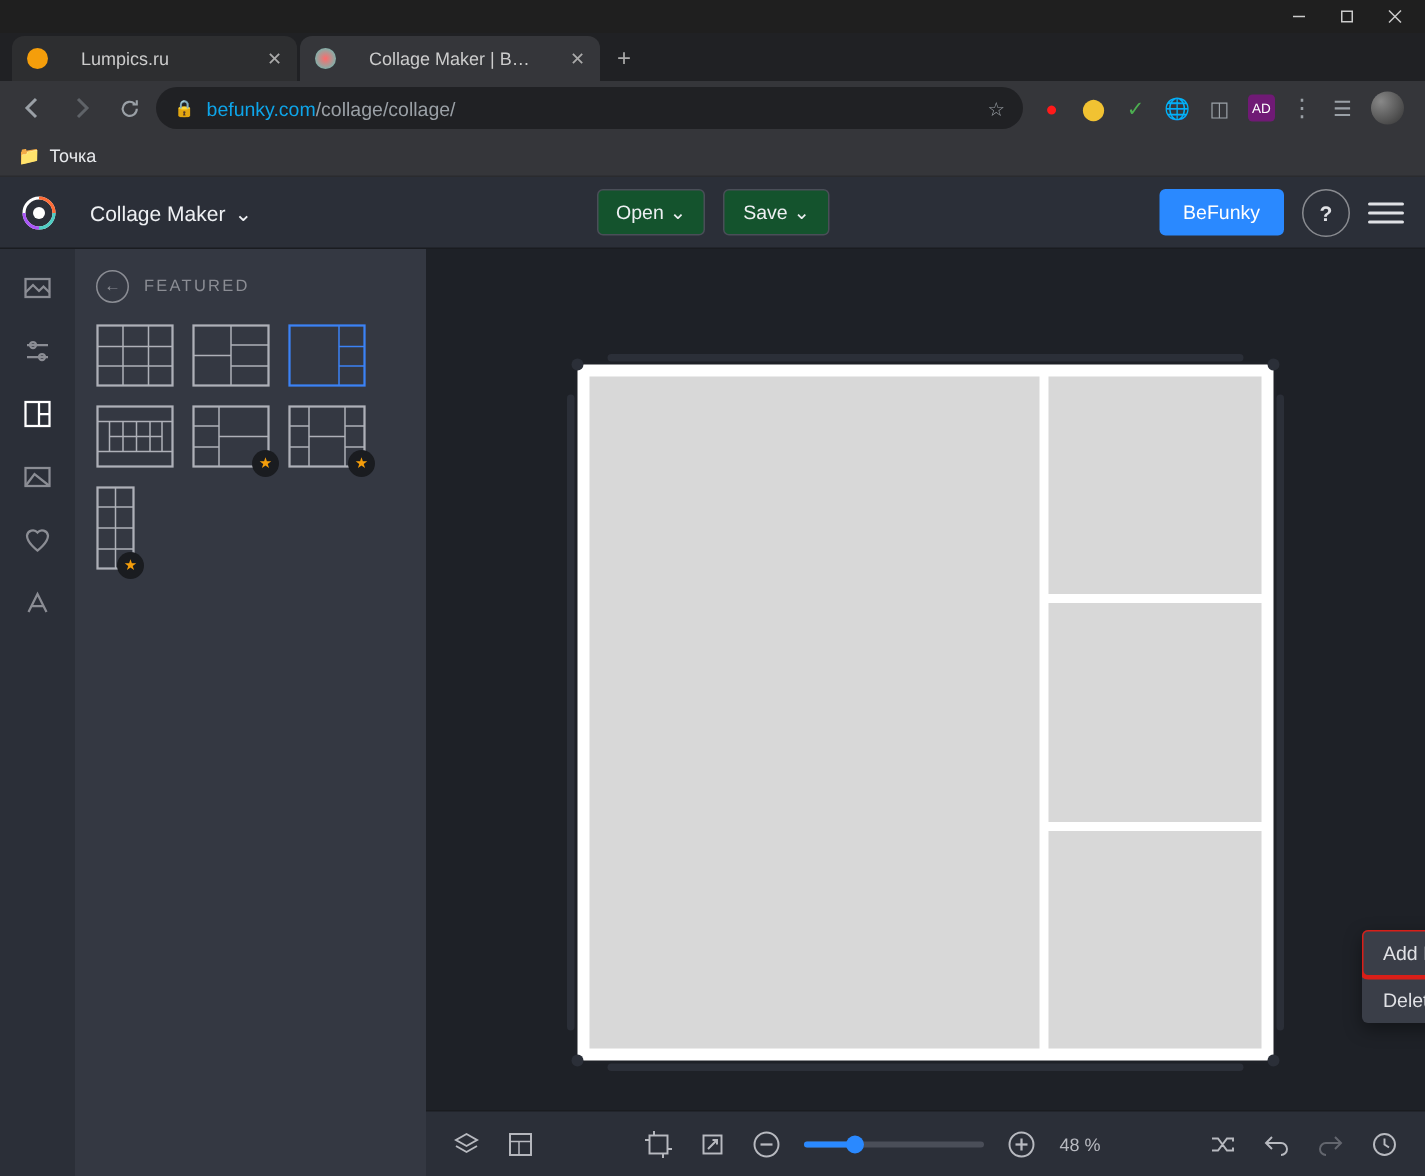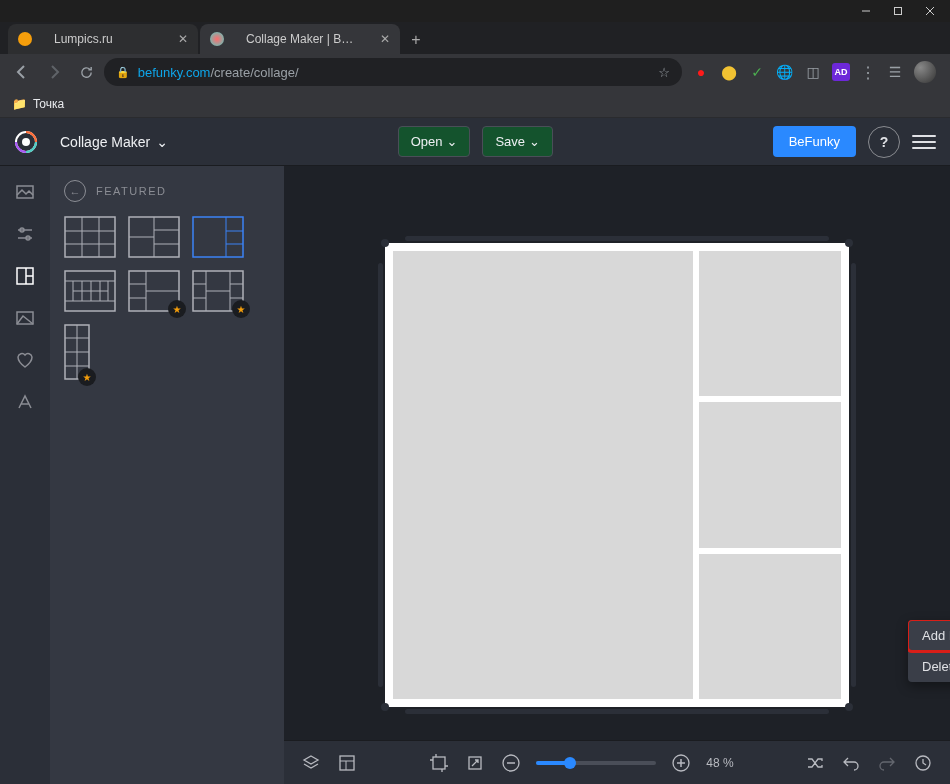--- a/index.html
+++ b/index.html
@@ -137,31 +137,31 @@
         <path d="M6 2 L12 8 L6 14" fill="none" stroke="currentColor" stroke-width="2"></path>
       </svg>
     </div>
   <div class="nav-btn">
       <svg width="15" height="15" viewBox="0 0 16 16">
         <path d="M13 8 A5 5 0 1 1 11.5 4.5 M13 2 V5 H10" fill="none" stroke="currentColor" stroke-width="1.5"></path>
       </svg>
     </div>
   <div class="url-box">
     <span class="lock">🔒</span>
-    <span class="url-text"><span class="domain">befunky.com</span><span>/create/collage/</span></span>
+    <span class="url-text"><span class="domain">befunky.com</span><span>/collage/collage/</span></span>
     <span style="flex:1"></span>
     <span style="color:#9aa0a6">☆</span>
   </div>
   <div class="ext-icons">
     <span class="ext-icon" style="color:#ff1a1a">●</span>
     <span class="ext-icon" style="color:#f1c232">⬤</span>
     <span class="ext-icon" style="color:#4caf50">✓</span>
     <span class="ext-icon" style="color:#4caf50">🌐</span>
     <span class="ext-icon" style="color:#9aa0a6">◫</span>
-    <span class="ext-icon" style="background:#6d28d9;color:#fff;font-size:9px;border-radius:3px;width:18px;height:18px;font-weight:700">AD</span>
+    <span class="ext-icon" style="background:#701a75;color:#fff;font-size:9px;border-radius:3px;width:18px;height:18px;font-weight:400">AD</span>
     <span style="color:#9aa0a6">⋮</span>
     <span class="ext-icon" style="color:#9aa0a6">☰</span>
     <div class="avatar"></div>
   </div>
 </div>
 
 <div class="bookmarks">
   <span class="bm-folder">📁</span>
   <span>Точка</span>
 </div>

